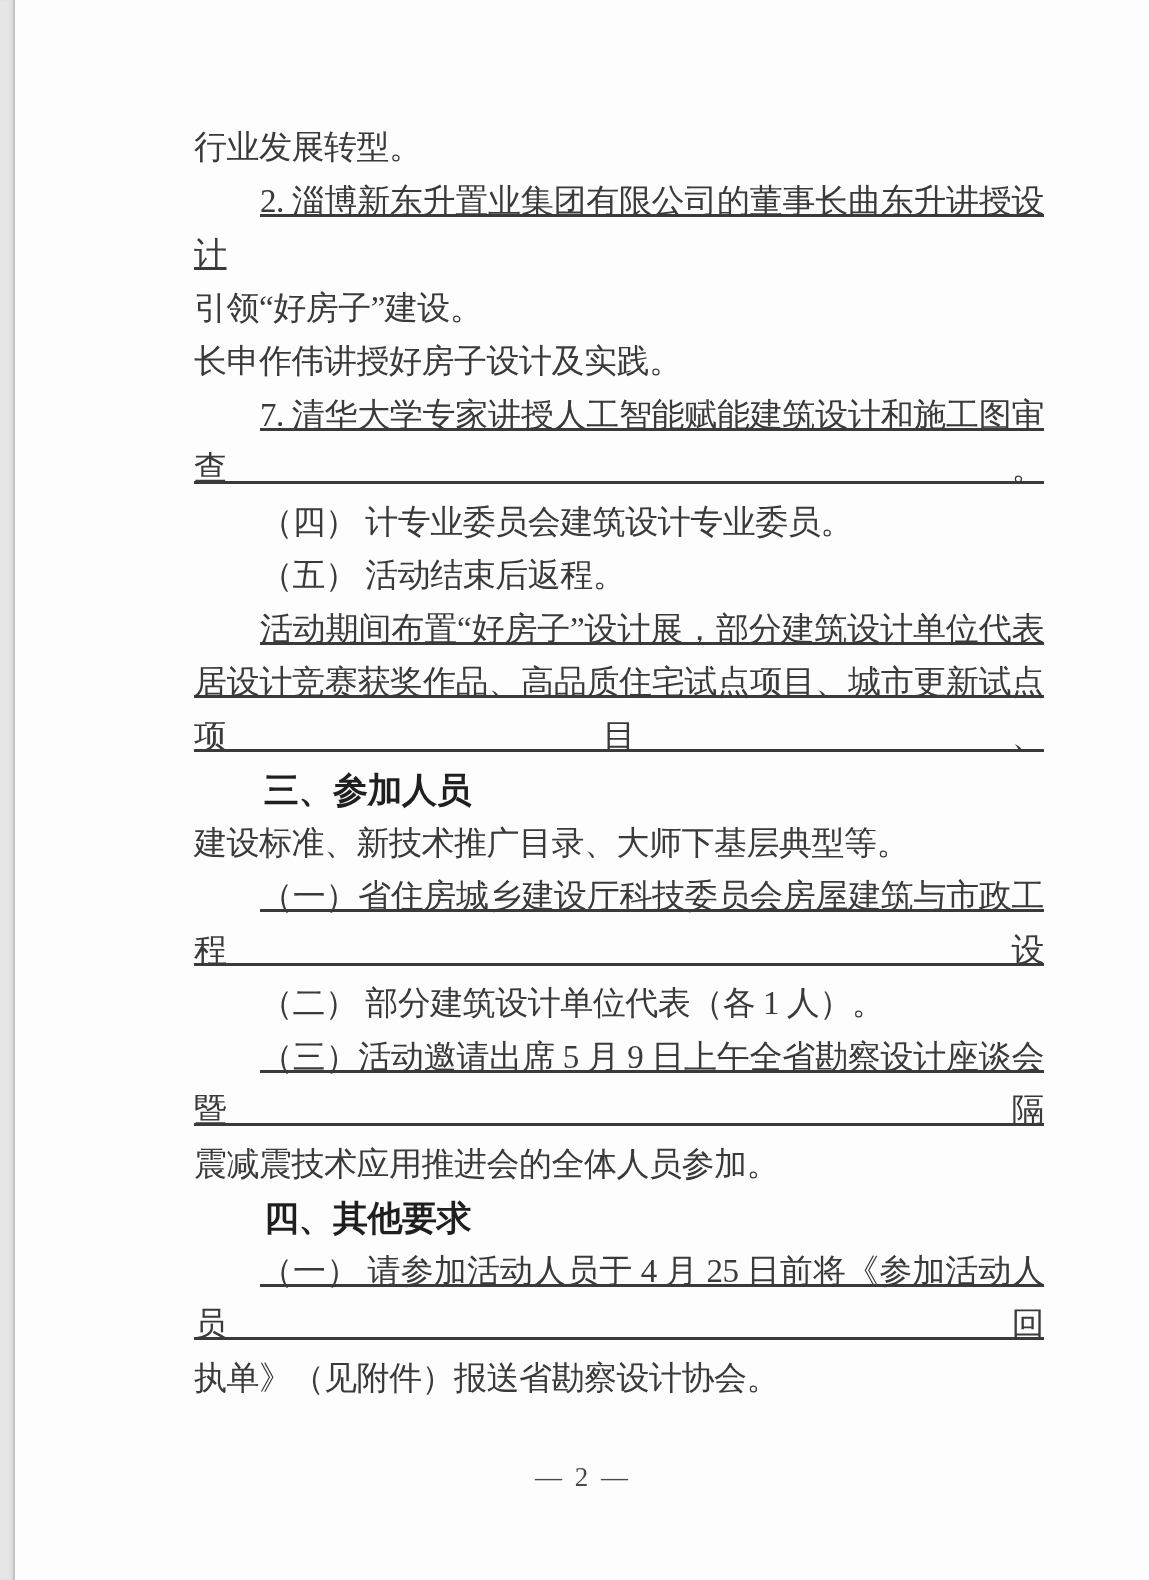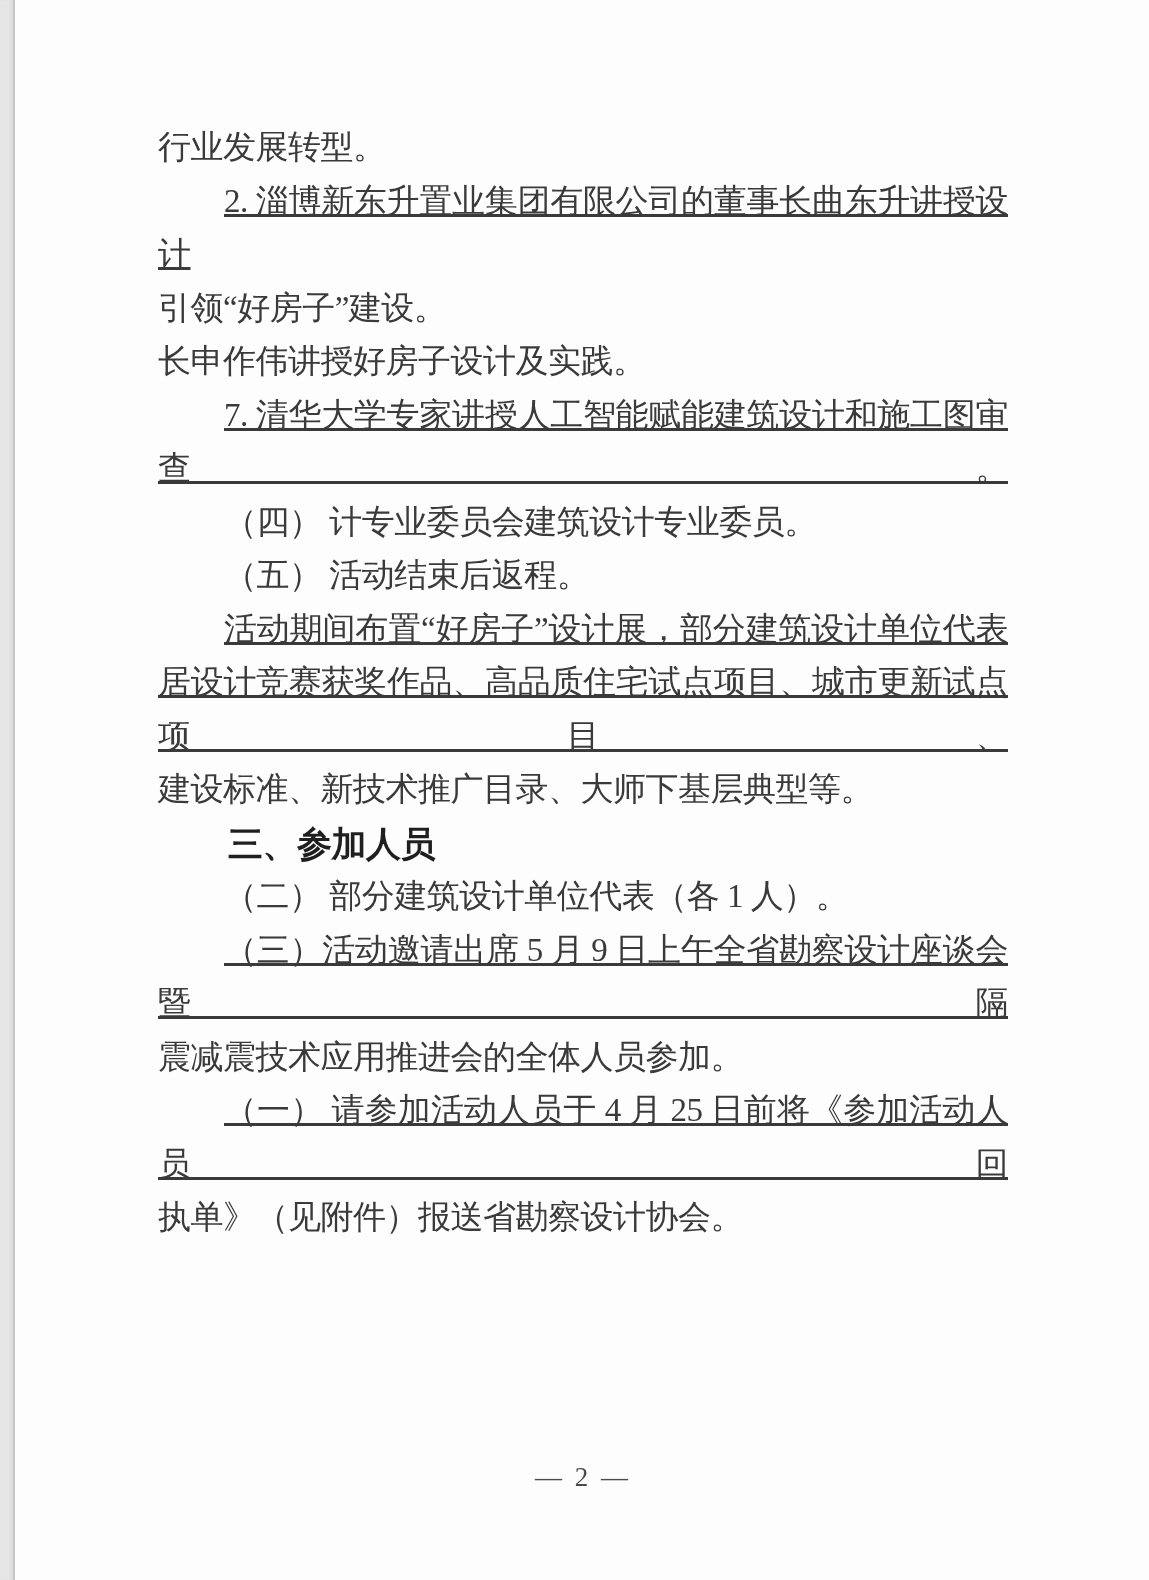--- a/index.html
+++ b/index.html
@@ -32,20 +32,21 @@
     width: 850px;
     color: #3a3a3a;
     font-size: 33px;
     line-height: 53.5px;
   }
   .line {
     width: 100%;
     white-space: nowrap;
     text-align: left;
     letter-spacing: -0.5px;
+    margin-left: 36px;
   }
   .line.fill {
     white-space: normal;
     text-align: justify;
     text-align-last: justify;
     letter-spacing: -0.5px;
     text-decoration: underline;
   }
   .line.indent {
     text-indent: 2em;
@@ -76,22 +77,24 @@
   <main class="content">
       <div class="line">行业发展转型。</div>
       <div class="line indent fill">2. 淄博新东升置业集团有限公司的董事长曲东升讲授设计</div>
       <div class="line">引领“好房子”建设。</div>
       <div class="line">长申作伟讲授好房子设计及实践。</div>
       <div class="line indent fill">7. 清华大学专家讲授人工智能赋能建筑设计和施工图审查。</div>
       <div class="line indent">（四） 计专业委员会建筑设计专业委员。</div>
       <div class="line indent">（五） 活动结束后返程。</div>
       <div class="line indent fill">活动期间布置“好房子”设计展，部分建筑设计单位代表</div>
       <div class="line fill">居设计竞赛获奖作品、高品质住宅试点项目、城市更新试点项目、</div>
+      <div class="line indent bold">三、参加人员</div>
       <div class="line">建设标准、新技术推广目录、大师下基层典型等。</div>
-      <div class="line indent bold">三、参加人员</div>
+      <div class="line indent fill">（一）省住房城乡建设厅科技委员会房屋建筑与市政工程设</div>
       <div class="line indent">（二） 部分建筑设计单位代表（各 1 人）。</div>
       <div class="line indent fill">（三）活动邀请出席 5 月 9 日上午全省勘察设计座谈会暨隔</div>
       <div class="line">震减震技术应用推进会的全体人员参加。</div>
+      <div class="line indent bold">四、其他要求</div>
       <div class="line indent fill">（一） 请参加活动人员于 4 月 25 日前将《参加活动人员回</div>
       <div class="line">执单》（见附件）报送省勘察设计协会。</div>
     </main>
   <div class="footer">— 2 —</div>
 </div>
 
 </body></html>

